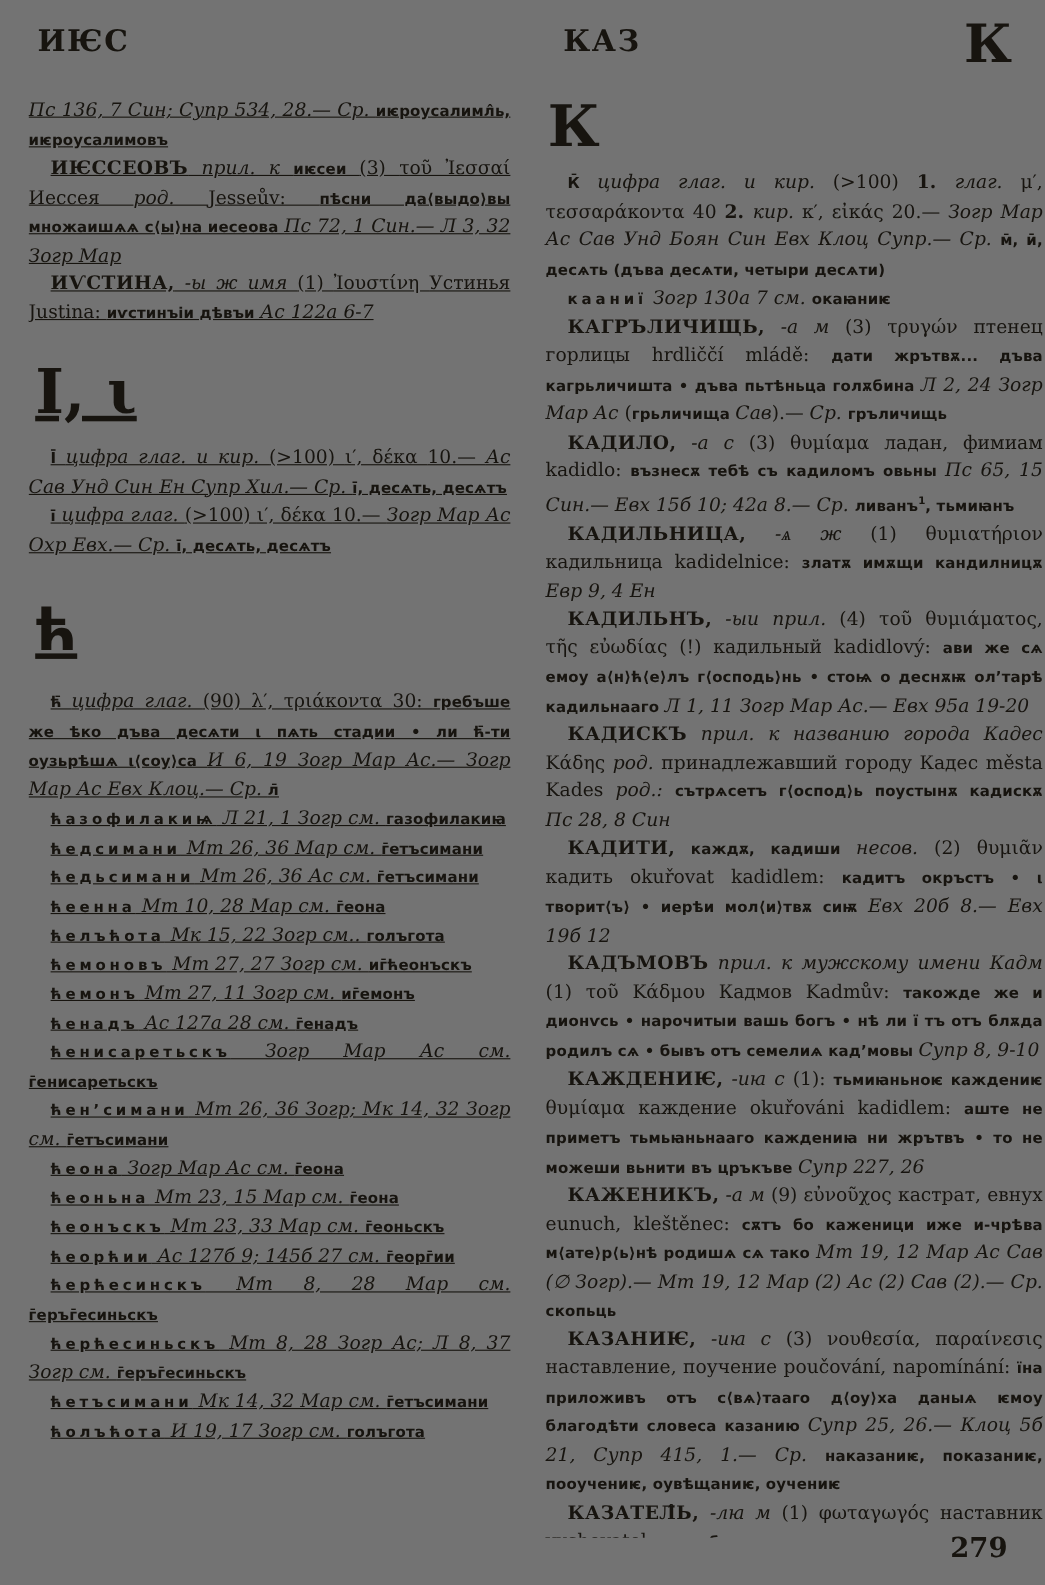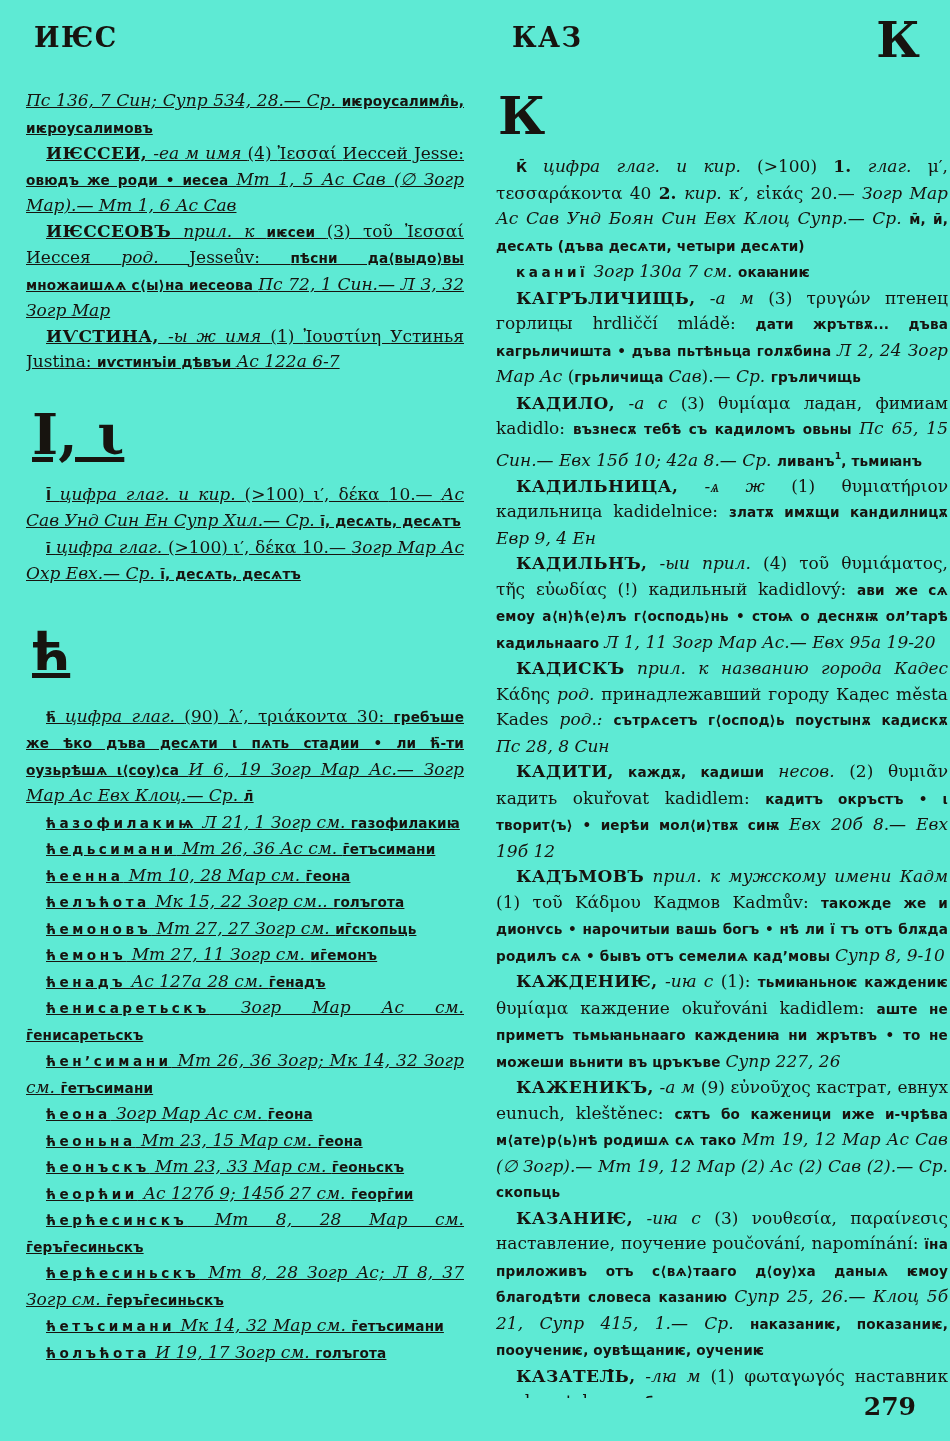--- a/index.html
+++ b/index.html
@@ -1,18 +1,18 @@
 <!DOCTYPE html>
 <html><head>
 <meta charset="utf-8">
 <style>
   html,body{margin:0;padding:0;background:#cfccc3;}
   .page{
     position:relative;width:950px;height:1441px;margin:0 auto;
-    background:#5eead4;color:#17140f;
+    background:#737373;color:#17140f;
     font-family:"DejaVu Serif",serif;font-size:17px;overflow:hidden;
   }
   .running-head{position:absolute;top:22px;font-weight:bold;font-size:27px;letter-spacing:1.5px;font-family:"DejaVu Serif",serif;}
   .head-left{left:34px;}
   .head-right{left:512px;}
   .corner-letter{position:absolute;top:16px;right:30px;font-weight:bold;font-size:48px;line-height:1;font-family:"DejaVu Serif",serif;}
   .cols{position:absolute;top:88px;left:26px;display:flex;gap:32px;height:1310px;overflow:hidden;}
   .col{text-align:justify;line-height:25.5px;}
   .col-left{width:438px;text-decoration:underline;}
   .col-right{width:452px;}
@@ -36,33 +36,33 @@
 <body>
 
 <div class="page">
   <div class="running-head head-left">ИѤС</div>
   <div class="running-head head-right">КАЗ</div>
   <div class="corner-letter">К</div>
 
   <div class="cols">
     <div class="col col-left">
         <p class="para"><span class="run-i">Пс 136, 7 Син; Супр 534, 28.— Ср. </span><span class="run-o">иѥроусалимл̂ь, иѥроусалимовъ</span></p>
-        <p class="para indent"><span class="run-b">ИѤССЕИ,</span><span class="run-i"> -еа м имя </span><span class="run-r">(4) </span><span class="run-g">Ἰεσσαί </span><span class="run-r">Иессей Jesse: </span><span class="run-o">овюдъ же роди • иесеа </span><span class="run-i">Мт 1, 5 Ас Сав (∅ Зогр Мар).— Мт 1, 6 Ас Сав</span></p>
         <p class="para indent"><span class="run-b">ИѤССЕОВЪ</span><span class="run-i"> прил. к </span><span class="run-o">иѥсеи </span><span class="run-r">(3) </span><span class="run-g">τοῦ Ἰεσσαί </span><span class="run-r">Иессея </span><span class="run-i">род. </span><span class="run-r">Jesseův: </span><span class="run-o">пѣсни да⟨выдо⟩вы множаишѧѧ с⟨ы⟩на иесеова </span><span class="run-i">Пс 72, 1 Син.— Л 3, 32 Зогр Мар</span></p>
         <p class="para indent"><span class="run-b">ИѴСТИНА,</span><span class="run-i"> -ы ж имя </span><span class="run-r">(1) </span><span class="run-g">Ἰουστίνη </span><span class="run-r">Устинья Justina: </span><span class="run-o">иѵстинъіи дѣвъи </span><span class="run-i">Ас 122а 6-7</span></p>
         <div class="section-letter pair">I, ι</div>
         <p class="para indent"><span class="run-o">Ī </span><span class="run-i">цифра глаг. и кир. </span><span class="run-r">(&gt;100) </span><span class="run-g">ι′, δέκα </span><span class="run-r">10.— </span><span class="run-i">Ас Сав Унд Син Ен Супр Хил.— Ср. </span><span class="run-o">ī, десѧть, десѧтъ</span></p>
         <p class="para indent"><span class="run-o">ī </span><span class="run-i">цифра глаг. </span><span class="run-r">(&gt;100) </span><span class="run-g">ι′, δέκα </span><span class="run-r">10.— </span><span class="run-i">Зогр Мар Ас Охр Евх.— Ср. </span><span class="run-o">ī, десѧть, десѧтъ</span></p>
         <div class="section-letter ocsletter">ћ</div>
         <p class="para indent"><span class="run-o">ћ̄ </span><span class="run-i">цифра глаг. </span><span class="run-r">(90) </span><span class="run-g">λ′, τριάκοντα </span><span class="run-r">30: </span><span class="run-o">гребъше же ѣко дъва десѧти ι пѧть стадии • ли ћ̄-ти оузьрѣшѧ ι⟨соу⟩са </span><span class="run-i">И 6, 19 Зогр Мар Ас.— Зогр Мар Ас Евх Клоц.— Ср. </span><span class="run-o">л̄</span></p>
         <p class="para indent"><span class="run-os">ћазофилакиѩ</span><span class="run-i"> Л 21, 1 Зогр см. </span><span class="run-o">газофилакиꙗ</span></p>
+        <p class="para indent"><span class="run-os">ћедсимани</span><span class="run-i"> Мт 26, 36 Мар см. </span><span class="run-o">г̄етъсимани</span></p>
         <p class="para indent"><span class="run-os">ћедьсимани</span><span class="run-i"> Мт 26, 36 Ас см. </span><span class="run-o">г̄етъсимани</span></p>
         <p class="para indent"><span class="run-os">ћеенна</span><span class="run-i"> Мт 10, 28 Мар см. </span><span class="run-o">г̄еона</span></p>
         <p class="para indent"><span class="run-os">ћелъћота</span><span class="run-i"> Мк 15, 22 Зогр см.. </span><span class="run-o">голъгота</span></p>
-        <p class="para indent"><span class="run-os">ћемоновъ</span><span class="run-i"> Мт 27, 27 Зогр см. </span><span class="run-o">иг̄скопьць</span></p>
+        <p class="para indent"><span class="run-os">ћемоновъ</span><span class="run-i"> Мт 27, 27 Зогр см. </span><span class="run-o">иг̄ћеонъскъ</span></p>
         <p class="para indent"><span class="run-os">ћемонъ</span><span class="run-i"> Мт 27, 11 Зогр см. </span><span class="run-o">иг̄емонъ</span></p>
         <p class="para indent"><span class="run-os">ћенадъ</span><span class="run-i"> Ас 127а 28 см. </span><span class="run-o">г̄енадъ</span></p>
         <p class="para indent"><span class="run-os">ћенисаретьскъ</span><span class="run-i"> Зогр Мар Ас см. </span><span class="run-o">г̄енисаретьскъ</span></p>
         <p class="para indent"><span class="run-os">ћен’симани</span><span class="run-i"> Мт 26, 36 Зогр; Мк 14, 32 Зогр см. </span><span class="run-o">г̄етъсимани</span></p>
         <p class="para indent"><span class="run-os">ћеона</span><span class="run-i"> Зогр Мар Ас см. </span><span class="run-o">г̄еона</span></p>
         <p class="para indent"><span class="run-os">ћеоньна</span><span class="run-i"> Мт 23, 15 Мар см. </span><span class="run-o">г̄еона</span></p>
         <p class="para indent"><span class="run-os">ћеонъскъ</span><span class="run-i"> Мт 23, 33 Мар см. </span><span class="run-o">г̄еоньскъ</span></p>
         <p class="para indent"><span class="run-os">ћеорћии</span><span class="run-i"> Ас 127б 9; 145б 27 см. </span><span class="run-o">г̄еорг̄ии</span></p>
         <p class="para indent"><span class="run-os">ћерћесинскъ</span><span class="run-i"> Мт 8, 28 Мар см. </span><span class="run-o">г̄еръг̄есиньскъ</span></p>
         <p class="para indent"><span class="run-os">ћерћесиньскъ</span><span class="run-i"> Мт 8, 28 Зогр Ас; Л 8, 37 Зогр см. </span><span class="run-o">г̄еръг̄есиньскъ</span></p>

